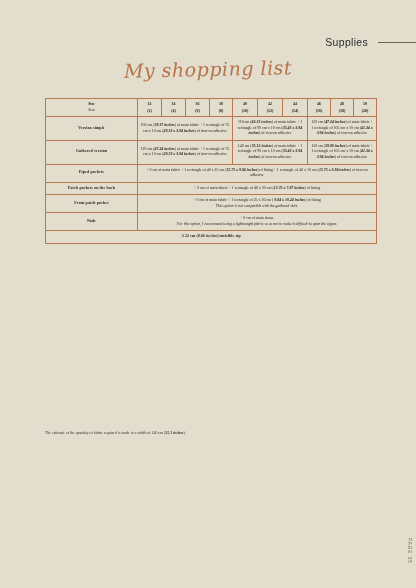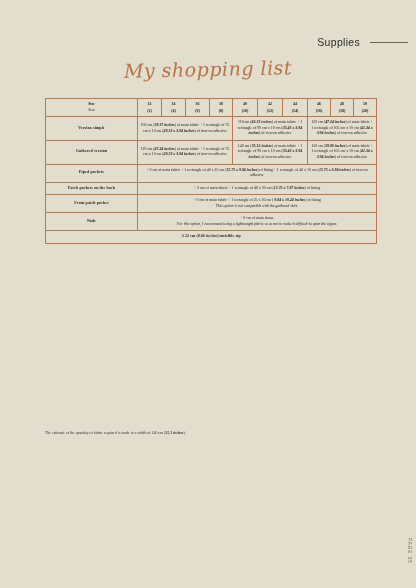--- a/index.html
+++ b/index.html
@@ -11,21 +11,21 @@
     font-family: "Liberation Serif", serif;
     color: #2b2b2b;
     overflow: hidden;
     position: relative;
   }
 
   
   .page-header {
     position: absolute;
     top: 36px;
-    right: 8px;
+    right: 0;
     display: flex;
     align-items: center;
     gap: 10px;
   }
   .page-header .section-title {
     font-family: "Liberation Sans", sans-serif;
     font-size: 10.5px;
     letter-spacing: .3px;
     color: #2c2c2c;
   }

